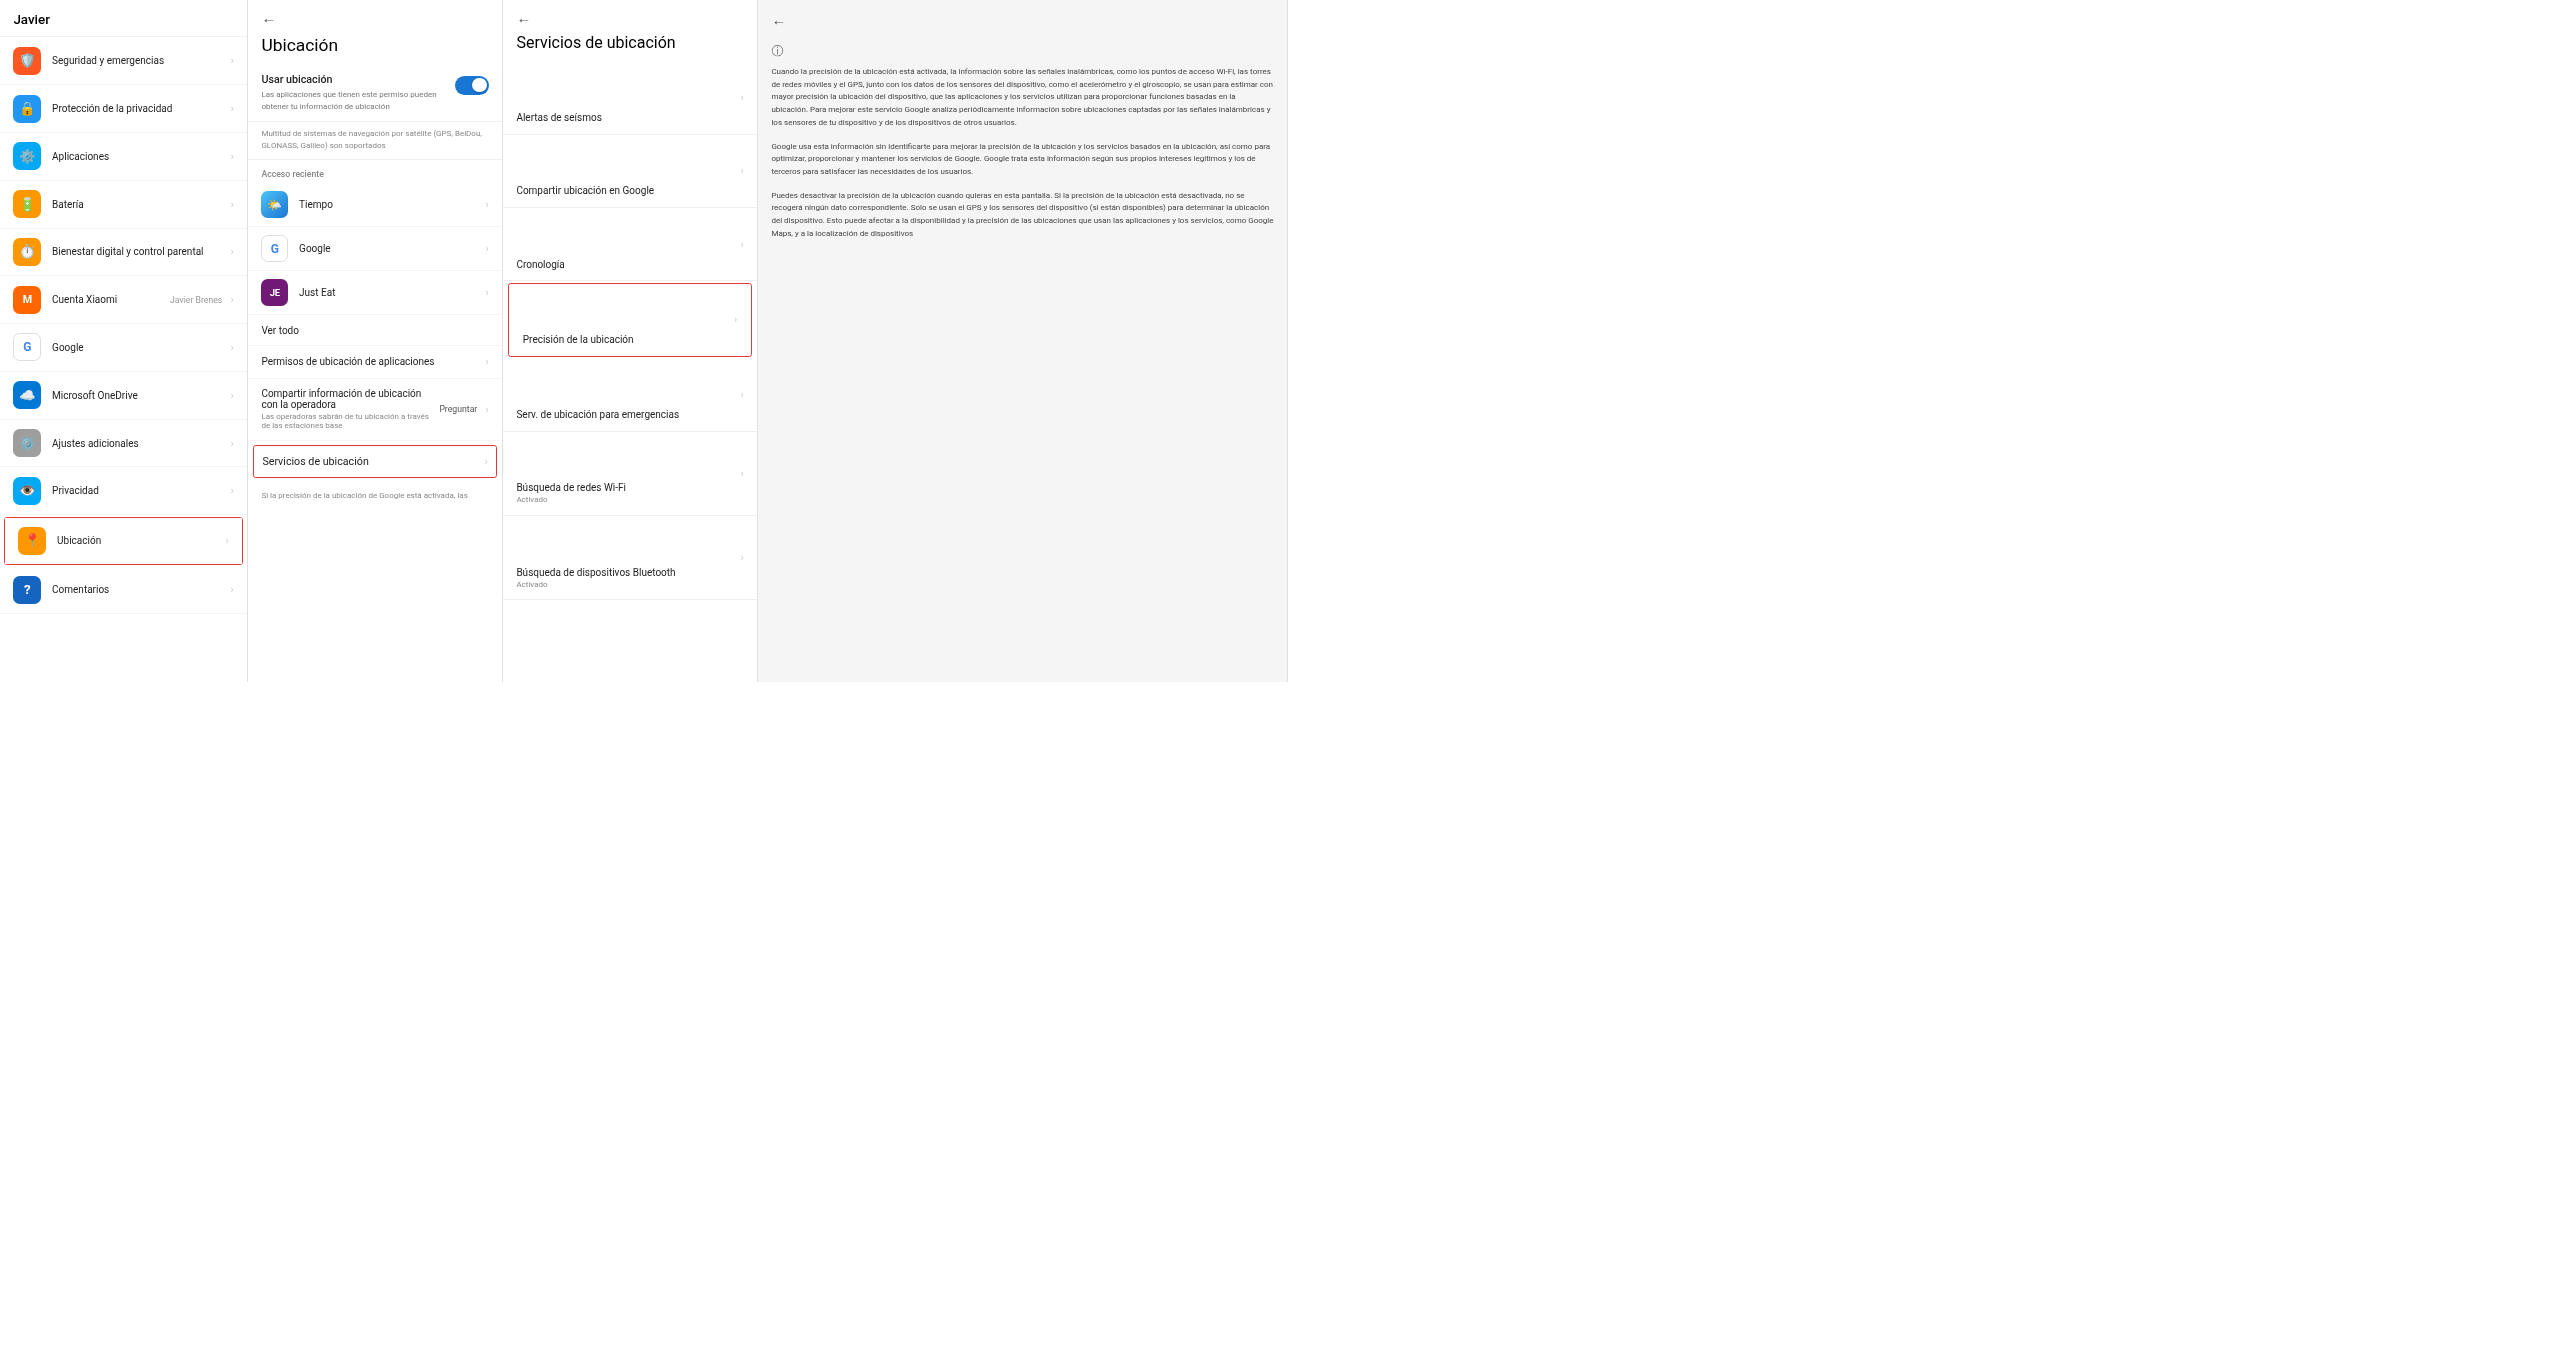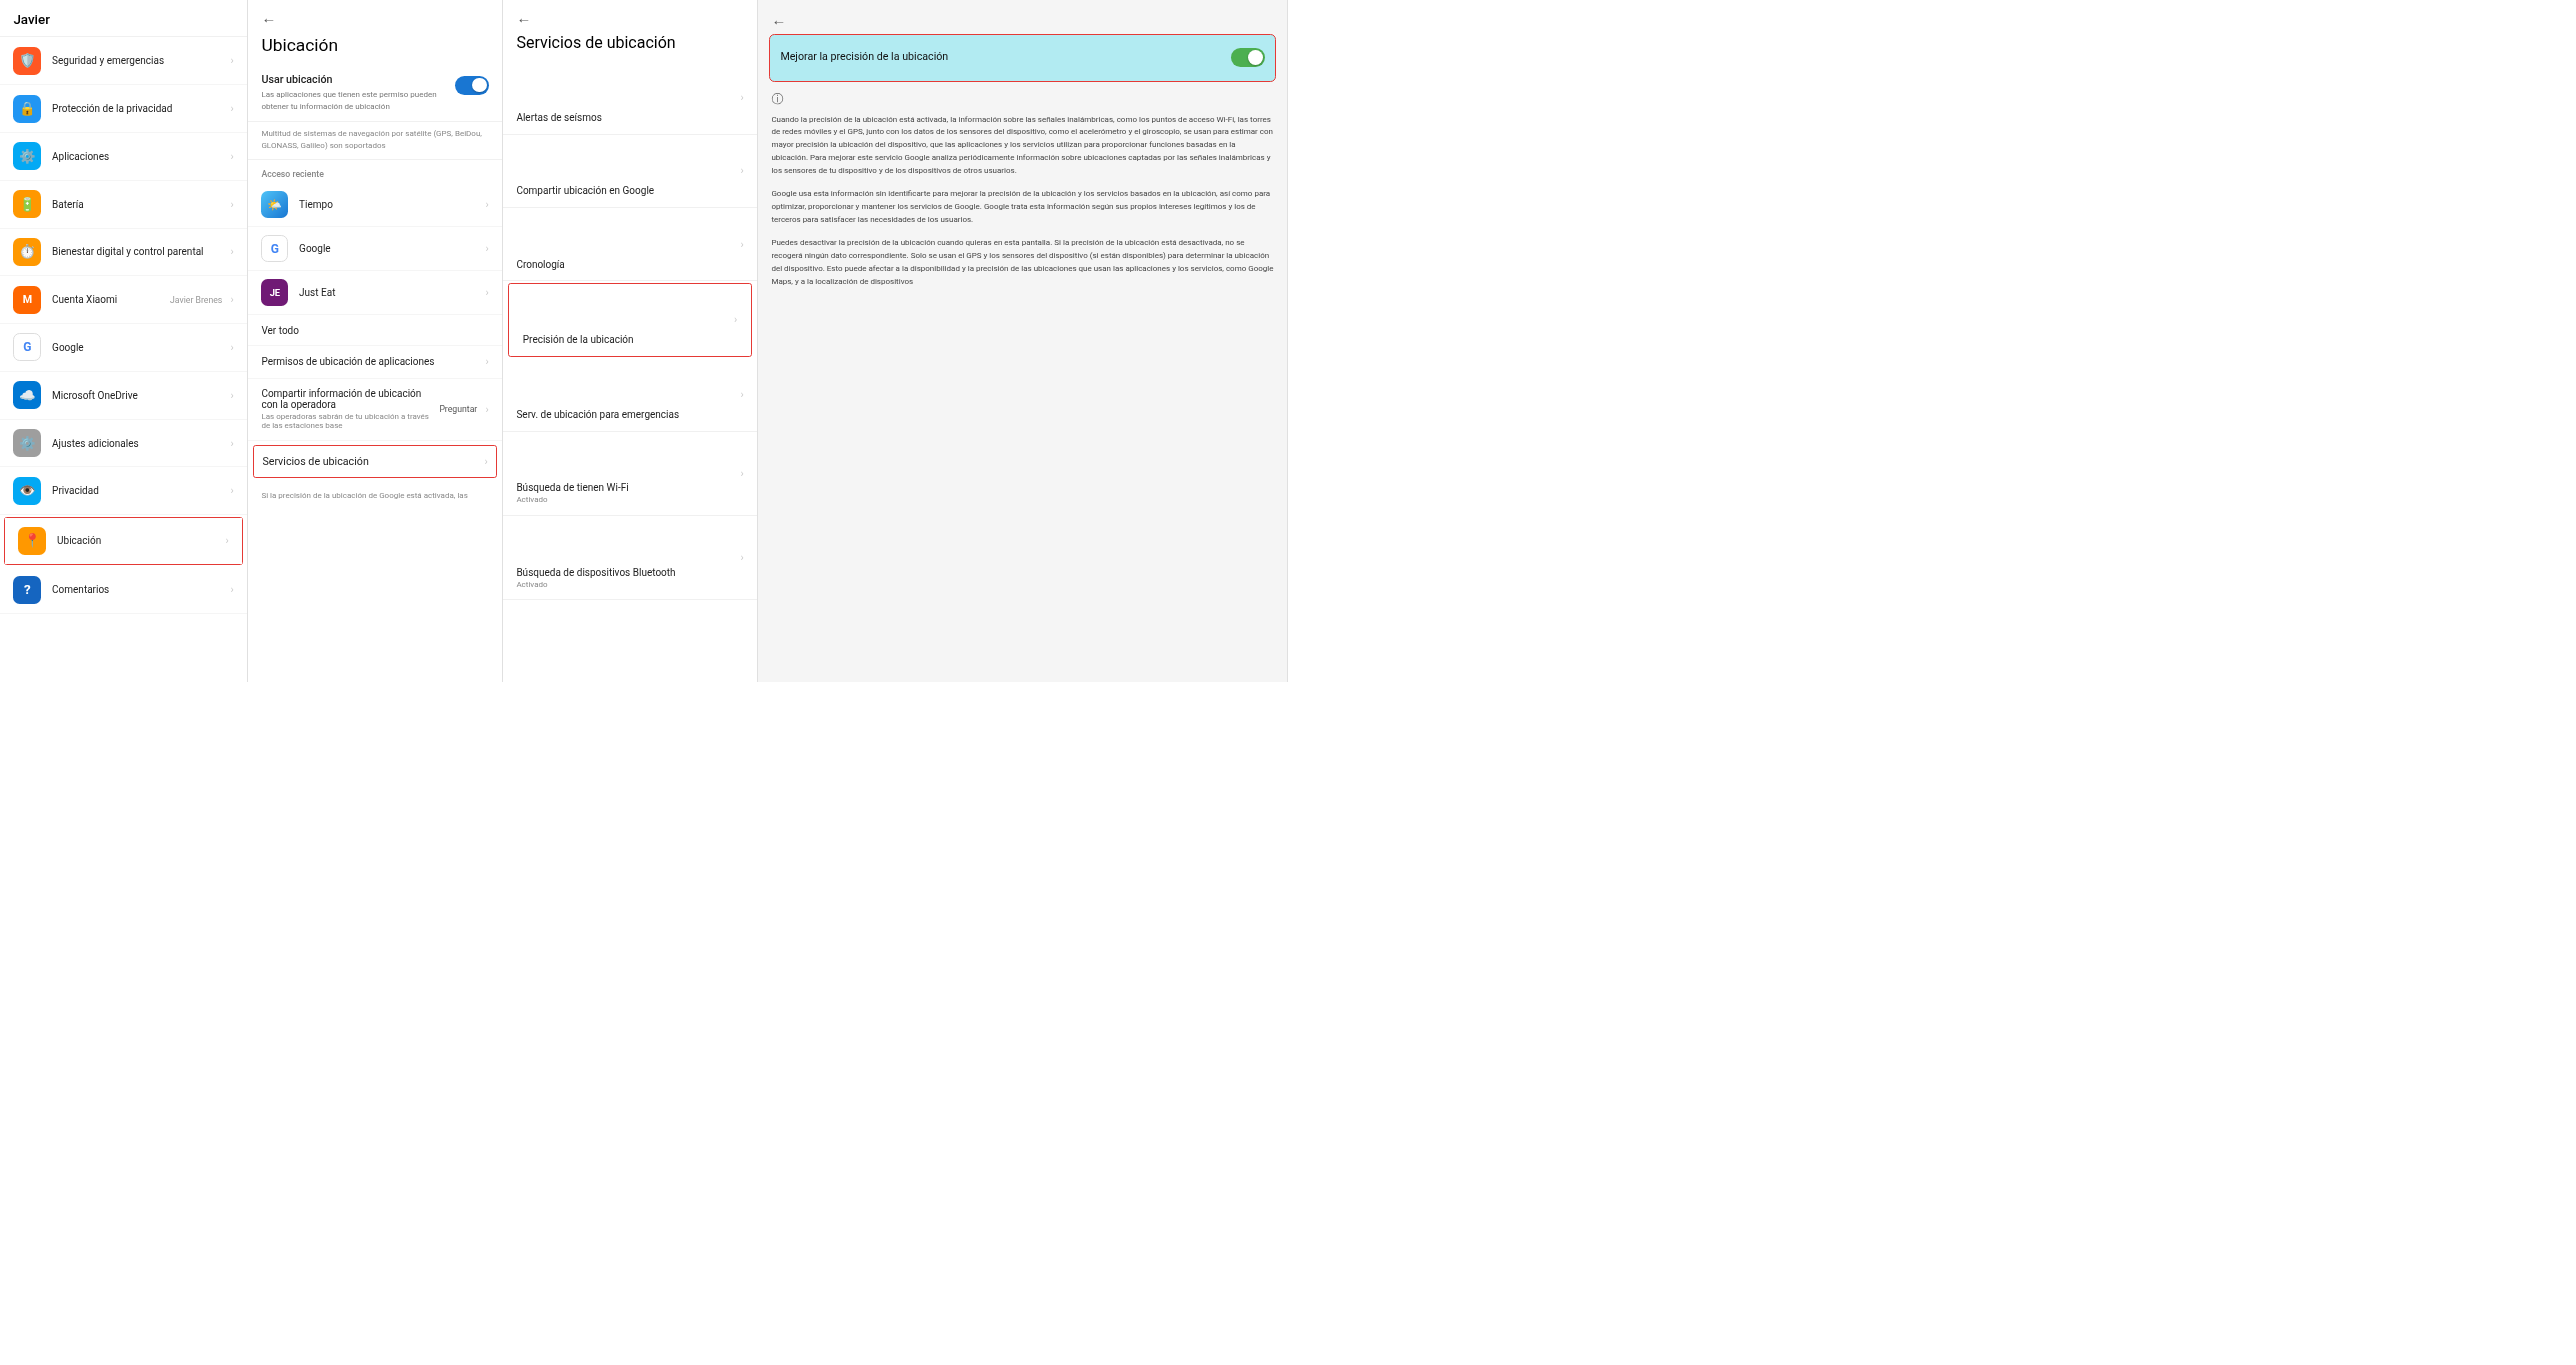--- a/index.html
+++ b/index.html
@@ -456,42 +456,38 @@
 
   <div class="service-item">
     <div class="service-item-text">
       <div class="service-item-label">Serv. de ubicación para emergencias</div>
     </div>
     <div class="item-chevron">›</div>
   </div>
 
   <div class="service-item">
     <div class="service-item-text">
-      <div class="service-item-label">Búsqueda de tienen Wi-Fi</div>
+      <div class="service-item-label">Búsqueda de redes Wi-Fi</div>
       <div class="service-item-sublabel">Activado</div>
     </div>
     <div class="item-chevron">›</div>
   </div>
 
   <div class="service-item">
     <div class="service-item-text">
       <div class="service-item-label">Búsqueda de dispositivos Bluetooth</div>
       <div class="service-item-sublabel">Activado</div>
     </div>
     <div class="item-chevron">›</div>
   </div>
 </div>
 
 <div class="panel panel-4 precision-panel">
   <div class="precision-back">←</div>
 
-  <div style="border: 1.3px solid #e53935; border-radius: 5.4px; margin: 0 10.7px; background: #b2ebf2; padding: 13.4px 10.7px; display: flex; align-items: center;">
-    <div style="flex:1; font-size:10.7px; color:#111; line-height:1.4;">Mejorar la precisión de la ubicación</div>
-    <div class="toggle-green" style="margin-left:10.7px;"></div>
-  </div>
 
   <div style="padding: 9.4px 13.4px 2.7px; color:#666; font-size:12px;">ⓘ</div>
 
   <div style="padding: 2.7px 13.4px; overflow-y: auto; flex:1;">
     <p style="font-size:8px; color:#444; line-height:1.6; margin-bottom:10.7px;">Cuando la precisión de la ubicación está activada, la información sobre las señales inalámbricas, como los puntos de acceso Wi-Fi, las torres de redes móviles y el GPS, junto con los datos de los sensores del dispositivo, como el acelerómetro y el giroscopio, se usan para estimar con mayor precisión la ubicación del dispositivo, que las aplicaciones y los servicios utilizan para proporcionar funciones basadas en la ubicación. Para mejorar este servicio Google analiza periódicamente información sobre ubicaciones captadas por las señales inalámbricas y los sensores de tu dispositivo y de los dispositivos de otros usuarios.</p>
     <p style="font-size:8px; color:#444; line-height:1.6; margin-bottom:10.7px;">Google usa esta información sin identificarte para mejorar la precisión de la ubicación y los servicios basados en la ubicación, así como para optimizar, proporcionar y mantener los servicios de Google. Google trata esta información según sus propios intereses legítimos y los de terceros para satisfacer las necesidades de los usuarios.</p>
     <p style="font-size:8px; color:#444; line-height:1.6; margin-bottom:10.7px;">Puedes desactivar la precisión de la ubicación cuando quieras en esta pantalla. Si la precisión de la ubicación está desactivada, no se recogerá ningún dato correspondiente. Solo se usan el GPS y los sensores del dispositivo (si están disponibles) para determinar la ubicación del dispositivo. Esto puede afectar a la disponibilidad y la precisión de las ubicaciones que usan las aplicaciones y los servicios, como Google Maps, y a la localización de dispositivos</p>
   </div>
 </div>
 

